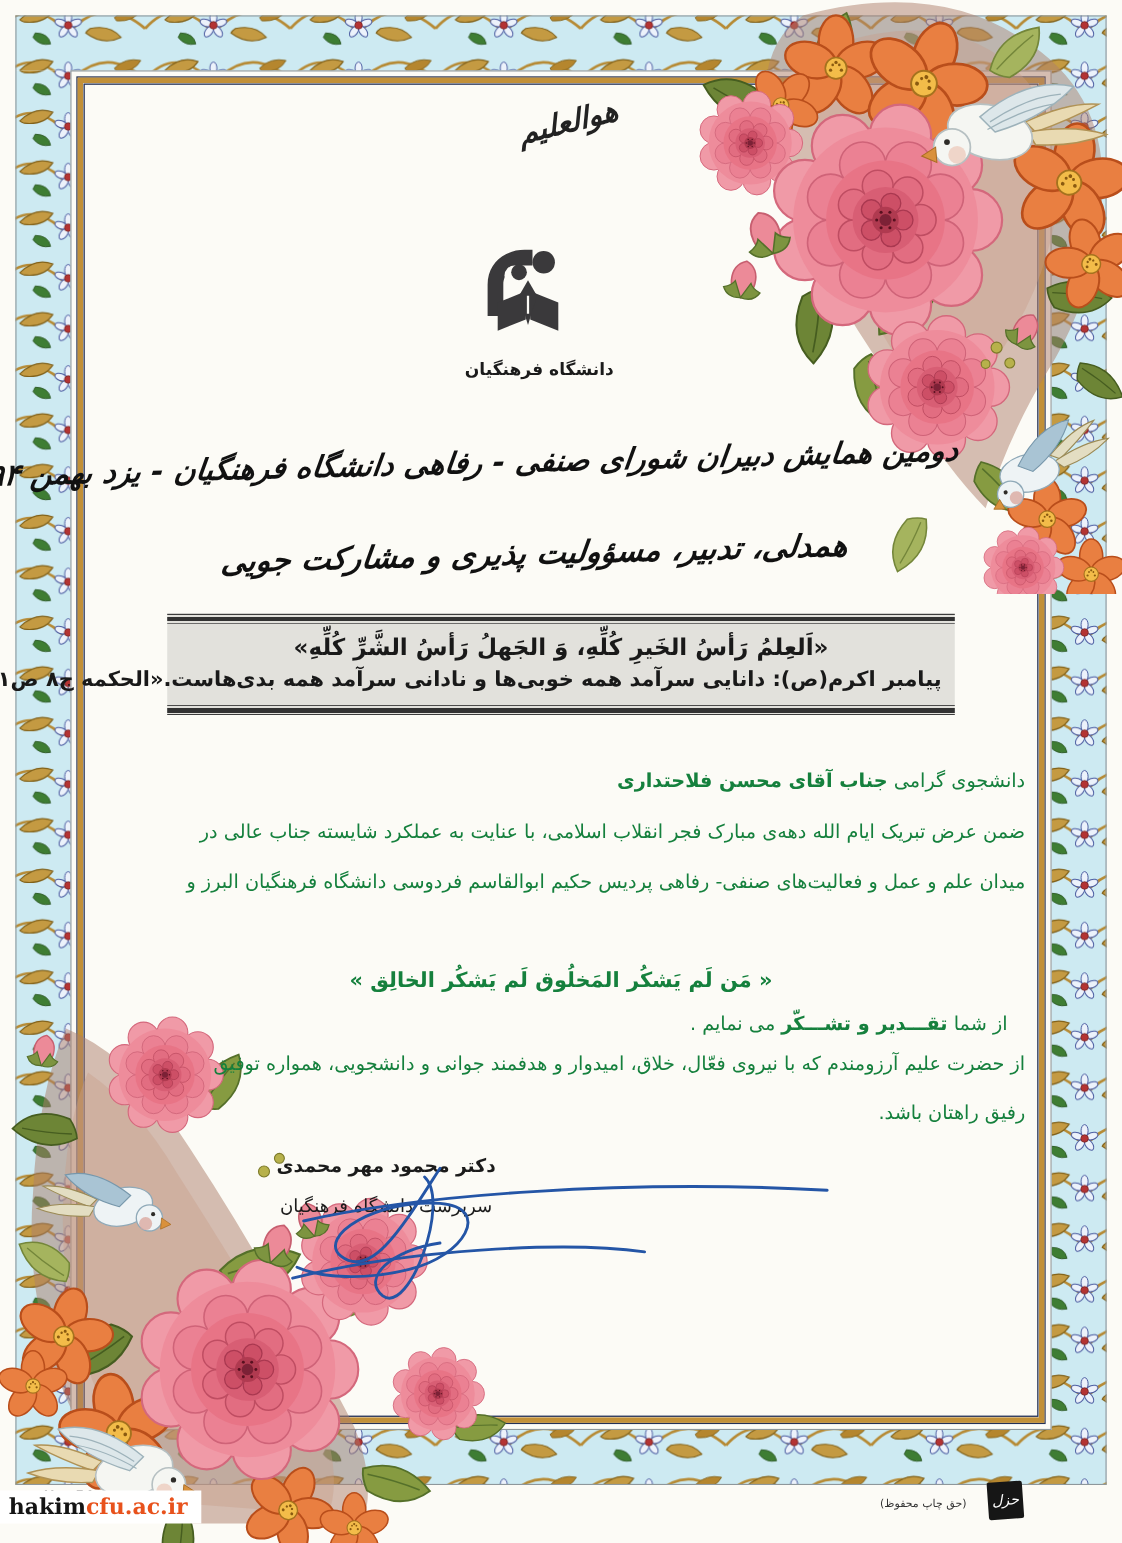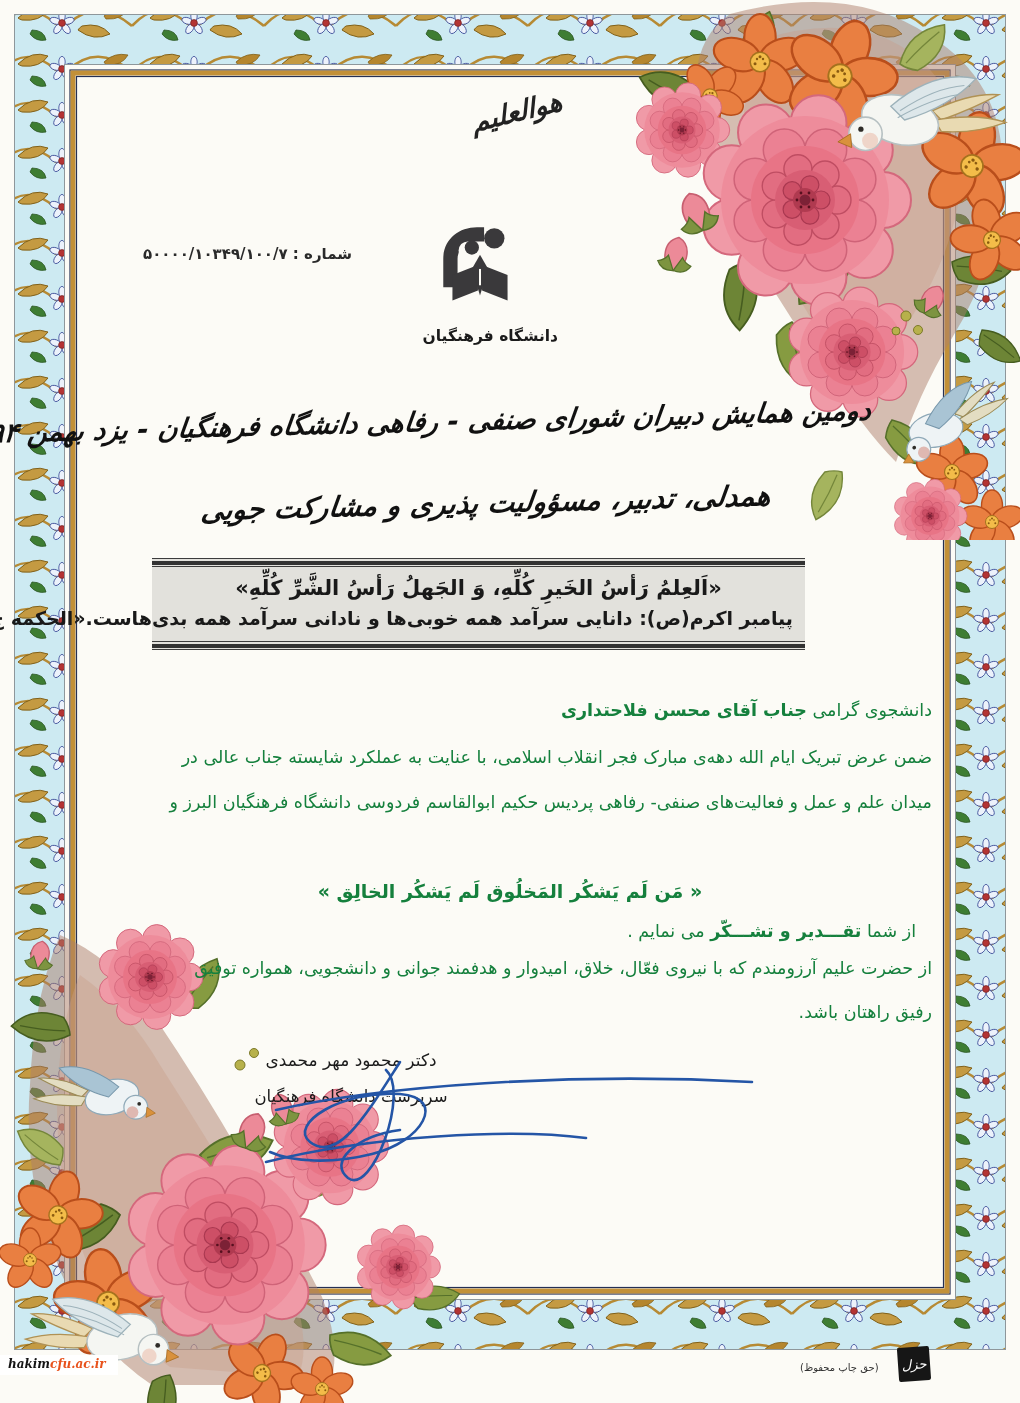--- a/index.html
+++ b/index.html
@@ -11,38 +11,38 @@
   
   .invocation{left:392px;top:96px;width:250px;text-align:center;font-size:27px;font-weight:bold;
               font-style:italic;transform:rotate(-14deg) skewX(-6deg);color:#222;}
   .meta{left:96px;top:236px;width:256px;text-align:right;font-size:15px;font-weight:bold;
         line-height:36px;color:#2a2a2a;letter-spacing:.3px;}
   .uni-label{left:402px;top:327px;width:156px;text-align:right;font-size:15.5px;font-weight:bold;}
   .title1{left:150px;top:404px;width:720px;text-align:center;white-space:nowrap;font-size:27px;
           font-weight:bold;font-style:italic;transform:skewX(-8deg) rotate(-1.5deg);color:#111;}
   .title2{left:250px;top:486px;width:520px;text-align:center;white-space:nowrap;font-size:28px;
           font-weight:bold;font-style:italic;transform:skewX(-8deg) rotate(-1.5deg);color:#111;}
-  .hadith-box{left:152px;top:558px;width:653px;background:#e2e1dc;}
+  .hadith-box{left:152px;top:558px;width:716px;background:#e2e1dc;}
   .rule{height:9px;background:linear-gradient(#3c3c3c 0 1px,transparent 1px 3px,
         #323232 3px 7px,transparent 7px 8px,#3c3c3c 8px 9px);}
   .hadith-ar{padding:9px 10px 0;text-align:center;font-size:21px;font-weight:bold;white-space:nowrap;color:#191919;}
   .hadith-fa{padding:7px 12px 12px;text-align:left;font-size:19px;font-weight:bold;white-space:nowrap;color:#191919;}
   .bline{left:88px;width:844px;font-size:17.5px;text-align:right;white-space:nowrap;color:#15803d;}
   .b-bold{font-weight:bold;}
   .quote-line{text-align:center;font-weight:bold;font-size:19px;}
-  .sig-name{left:236px;top:1050px;width:230px;text-align:center;font-size:17px;font-weight:normal;}
+  .sig-name{left:236px;top:1050px;width:230px;text-align:center;font-size:17px;font-weight:bold;}
   .sig-role{left:222px;top:1087px;width:258px;text-align:center;font-size:16.5px;}
   .foot-code{left:28px;top:1352px;font-size:13px;font-weight:bold;letter-spacing:2px;color:#6f6f6f;
              font-family:"Liberation Sans",sans-serif;margin-left:12px;}
   .copyright{left:800px;top:1362px;font-size:10px;color:#333;}
   .pubmark{left:898px;top:1347px;width:32px;height:34px;background:#161616;color:#fff;
            display:flex;align-items:center;justify-content:center;font-size:13px;font-style:italic;
            transform:rotate(-4deg);border-radius:2px;}
-  .watermark{left:0;top:1355px;background:#fff;padding:2px 12px 4px 8px;font-size:12px;
-             font-weight:bold;font-style:italic;font-family:"DejaVu Serif",serif;}
+  .watermark{left:0;top:1355px;background:#fff;padding:2px 12px 4px 8px;font-size:20px;
+             font-weight:bold;font-family:"DejaVu Serif",serif;}
   .wm-black{color:#141414;}
   .wm-orange{color:#e8521c;}
   .z1{z-index:1}.z2{z-index:2}.z3{z-index:3}.z4{z-index:4}
 </style>
 </head>
 <body>
 
 <div class="page">
 
   <svg width="0" height="0" class="abs" aria-hidden="true">
@@ -263,21 +263,20 @@
         <circle cx="240" cy="150" r="5"></circle>
         <circle cx="254" cy="138" r="4.5"></circle>
       </g>
     <use href="#birdB" transform="translate(112 182) scale(-0.85,0.85)"></use>
     <use href="#birdW" transform="translate(122 422) scale(-1.05,1.05)"></use>
   </svg>
 
   <div class="abs z3 fa invocation">هوالعلیم</div>
 
   <div class="abs z3 fa meta">
-    <div>شماره : ۵۰۰۰۰/۱۰۳۴۹/۱۰۰/۷</div>
   </div>
 
   <svg class="abs z3" style="left:426px;top:220px" width="108" height="102" viewBox="0 0 104 100">
     <g fill="#3a393b">
       <circle cx="66" cy="18" r="10"></circle>
       <path d="M16 66 V38 C16 19 31 7 49 7 h7 v14 h-7 c-9 0 -19 6 -19 17 v28 z"></path>
       <path d="M50 44 L25 54 v25 l25 -10 z"></path>
       <path d="M54 44 l25 10 v25 l-25 -10 z"></path>
       <path d="M52 34 l8 14 -8 26 -8 -26 z"></path>
     </g>

